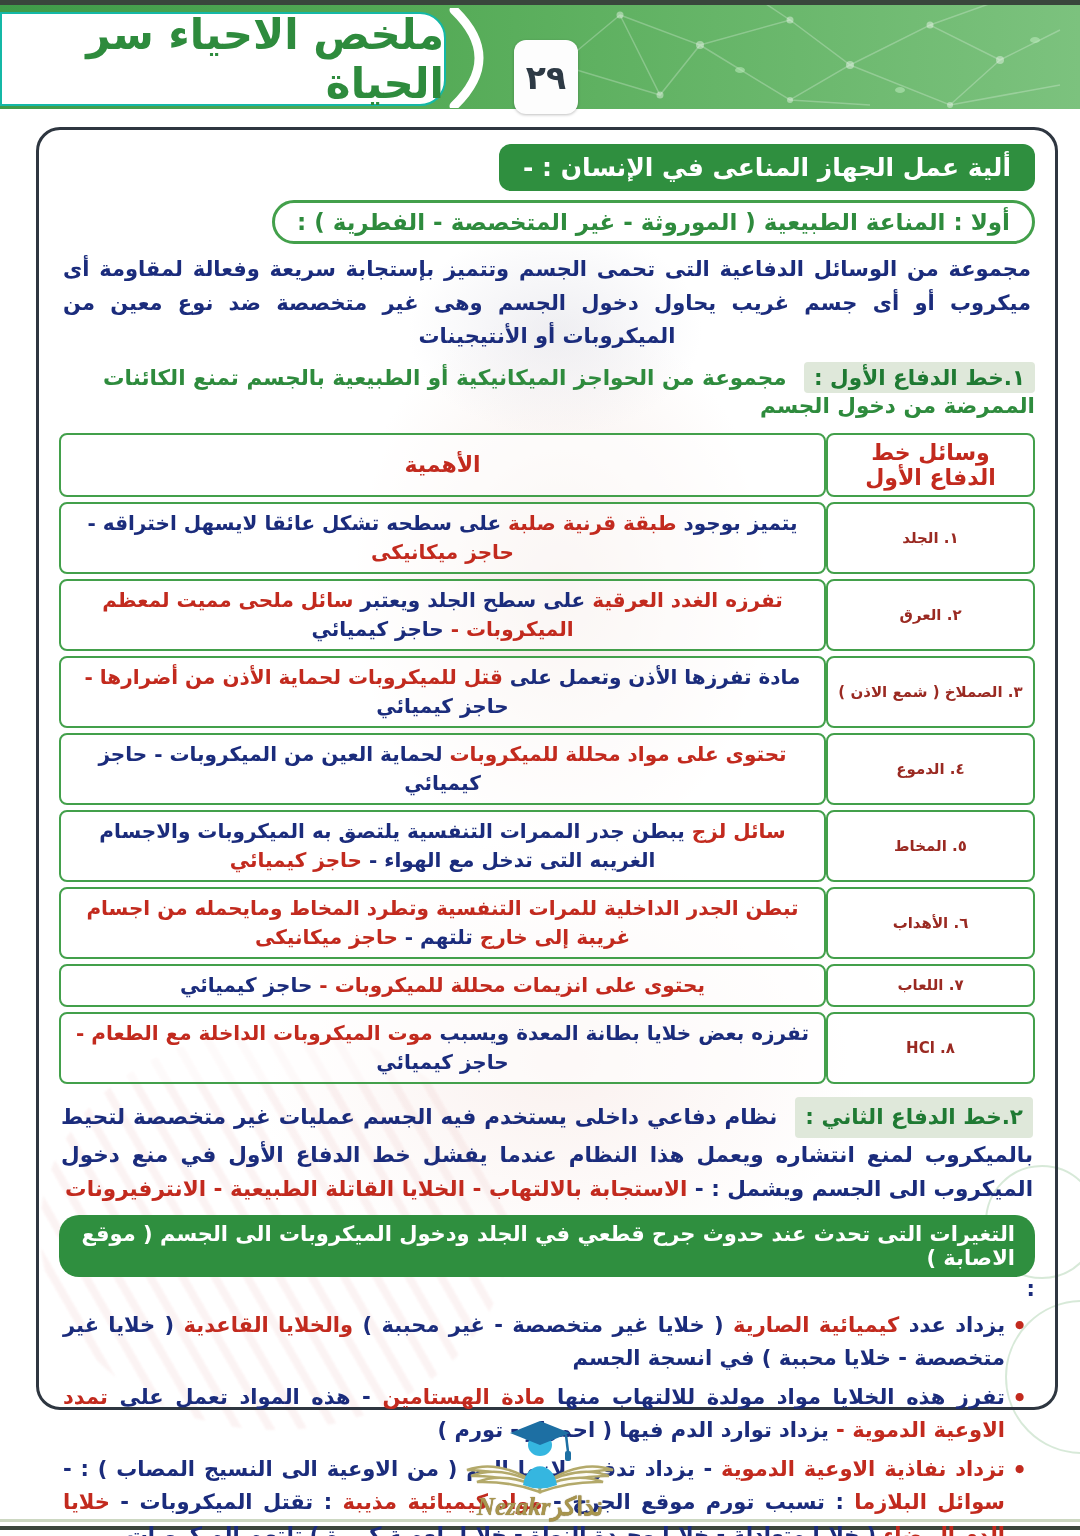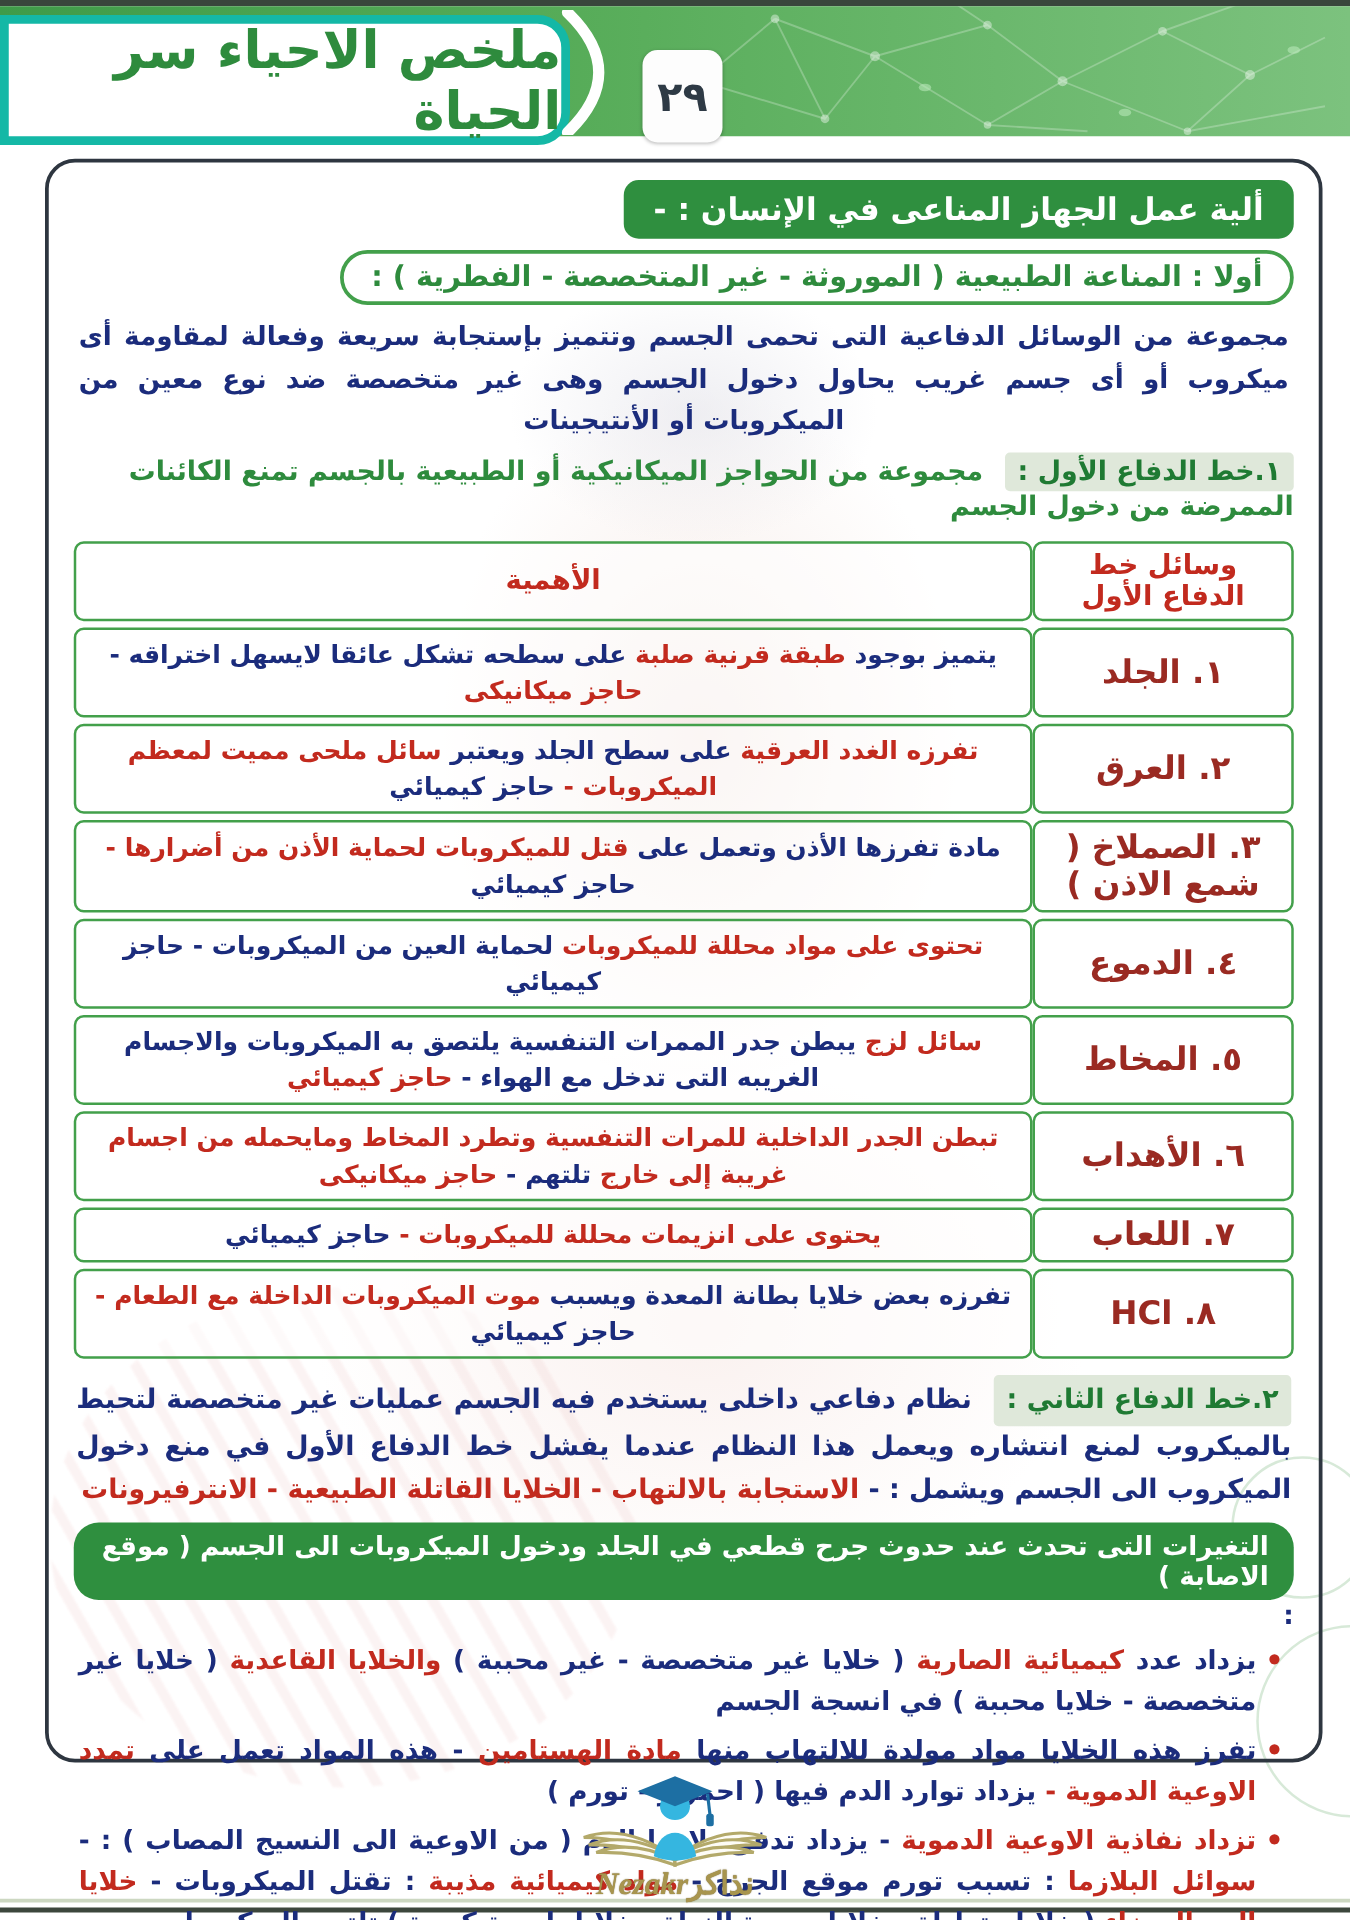--- a/index.html
+++ b/index.html
@@ -23,21 +23,21 @@
     filter:blur(1px); pointer-events:none;}
   .deco-circle{position:absolute; border:2px solid rgba(110,175,115,.28); border-radius:50%; pointer-events:none;}
   .dc1{width:110px;height:110px; left:985px; top:1165px;}
   .dc2{width:150px;height:150px; left:1005px; top:1300px;}
   
   .top-edge{position:absolute; left:0; top:0; width:100%; height:5px; background:#39463c;}
   .banner{position:absolute; left:0; top:5px; width:1080px; height:104px;
     background:linear-gradient(90deg,#3f9b49 0%, #55ab57 40%, #7cc27e 100%); overflow:hidden;}
   .banner svg{position:absolute; inset:0;}
   .brand-label{position:absolute; left:0; top:12px; width:442px; height:90px; background:#ffffff;
-    border:7px solid #14b8a6; border-radius:0 26px 26px 0; display:flex; align-items:center; justify-content:center;}
+    border:2px solid #14b8a6; border-radius:0 26px 26px 0; display:flex; align-items:center; justify-content:center;}
   .brand-label span{color:var(--green-text); font-size:42px; letter-spacing:-1px;}
   .crescent{position:absolute; left:446px; top:8px;}
   .page-tab{position:absolute; left:514px; top:40px; width:64px; height:74px; background:#fdfdfd;
     border-radius:12px; display:flex; align-items:center; justify-content:center;
     color:#2e3a45; font-size:33px; box-shadow:0 1px 3px rgba(0,0,0,.25);}
   
   .frame{position:absolute; left:36px; top:127px; width:1022px; height:1283px; box-sizing:border-box;
     border:3px solid #2e3640; border-radius:24px; padding:14px 20px 10px; z-index:1;}
   .main-title{width:fit-content; max-width:95%; background:var(--green); color:#fff;
     font-size:25px; padding:9px 24px; border-radius:12px; margin:0 0 9px;}
@@ -46,21 +46,21 @@
     font-size:23px; padding:6px 22px; margin:0 0 9px;}
   .intro{color:var(--navy); font-size:21px; line-height:1.6; text-align:justify; text-align-last:center; margin:2px 4px 8px;}
   .tag{background:var(--sage); color:#1f7a33; padding:3px 10px; border-radius:4px; margin-left:10px; display:inline-block;}
   .line1{font-size:21.5px; margin:0 0 10px;}
   .line1 .rest{color:var(--green-text);}
   
   table.defense{width:100%; border-collapse:separate; border-spacing:0 5px; margin:0 0 4px;}
   .defense th,.defense td{border:2px solid var(--green-border); border-radius:8px; background:rgba(255,255,255,.55);
     text-align:center; vertical-align:middle; padding:5px 10px;}
   .defense th{color:var(--red); font-size:22px;}
-  .defense td.means{width:185px; color:var(--maroon); font-size:26px;}
+  .defense td.means{width:185px; color:var(--maroon); font-size:15px;}
   .defense td.importance{font-size:20px; line-height:1.45;}
   
   .line2{font-size:21.5px; line-height:1.62; text-align:justify; margin:8px 2px 8px;}
   .changes-line{margin:2px 0 8px; font-size:21px;}
   .changes-banner{display:inline-block; background:var(--green); color:#fff; border-radius:20px; padding:7px 20px; font-size:21px;}
   .changes-suffix{color:var(--navy);}
   ul.bullets{list-style:none; margin:2px 0 10px; padding:0 30px 0 4px;}
   ul.bullets li{position:relative; font-size:21px; line-height:1.55; text-align:justify; margin-bottom:7px;}
   ul.bullets li::before{content:"•"; color:var(--red); position:absolute; right:-22px; top:0; font-size:23px;}
   .t-navy{color:var(--navy);} .t-red{color:var(--red);}

